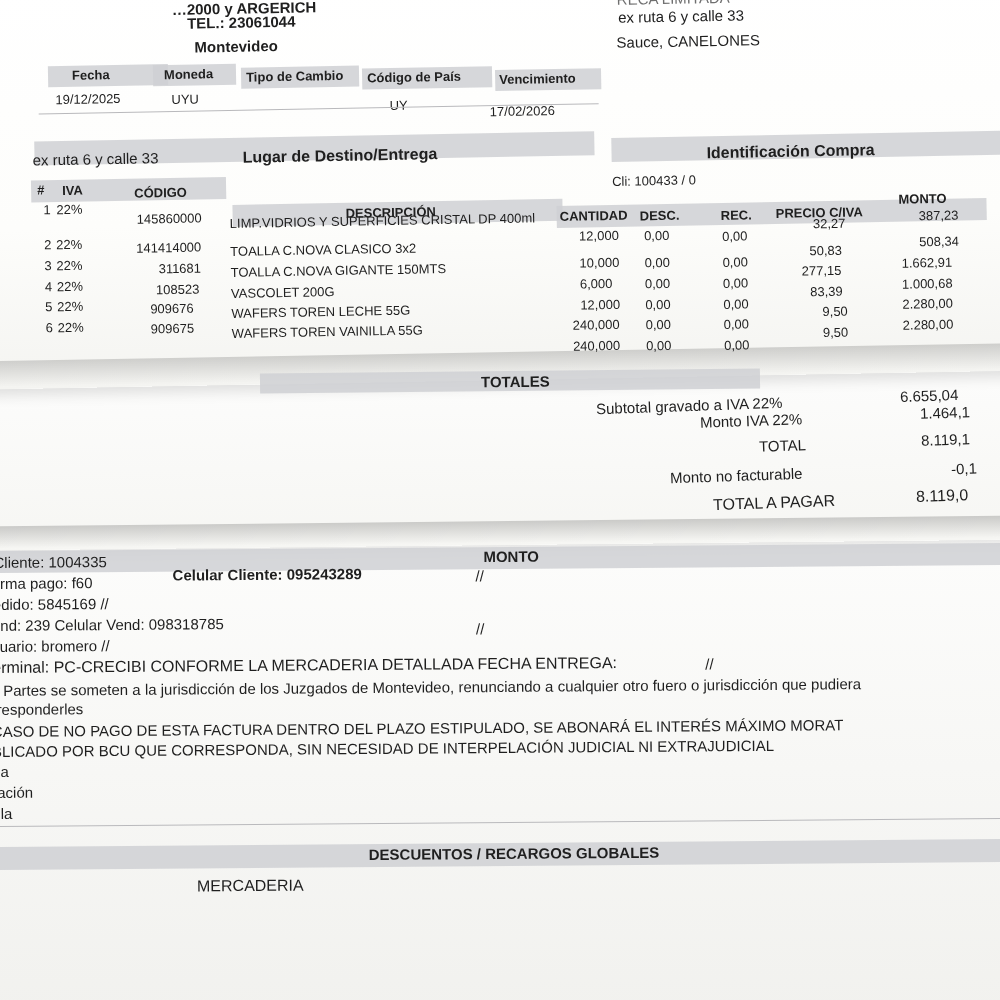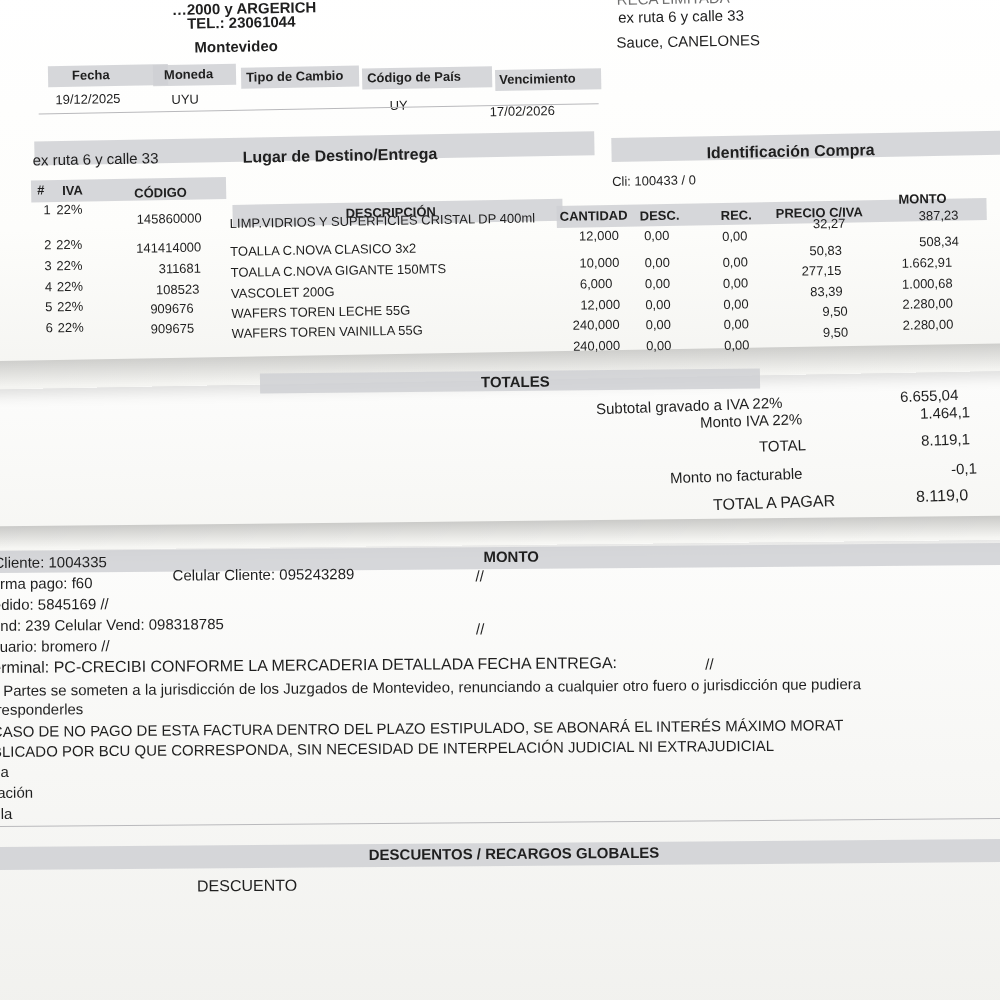--- a/index.html
+++ b/index.html
@@ -221,21 +221,21 @@
 
     <div class="t lg" style="left:713px; top:494px; transform: rotate(-2deg);">TOTAL A PAGAR</div>
     <div class="t lg" style="left:916px; top:487px; transform: rotate(-2deg);">8.119,0</div>
   </div>
 
   <div class="layer rot-bot">
     <div class="hdrband" style="left:-40px; top:547px; width:1080px; height:22px;"></div>
     <div class="t b" style="left:485px; top:549px;">MONTO</div>
 
     <div class="t" style="left:-5px; top:551px;">Cliente: 1004335</div>
-    <div class="t" style="left:174px; top:565px;">Celular Cliente: 095243289</div>
+    <div class="t" style="left:174px; top:565px;font-weight:bold;">Celular Cliente: 095243289</div>
     <div class="t" style="left:477px; top:568px;">//</div>
 
     <div class="t" style="left:-7px; top:572px;">orma pago: f60</div>
     <div class="t" style="left:-6px; top:593px;">edido: 5845169  //</div>
     <div class="t" style="left:-7px; top:614px;">end: 239  Celular Vend: 098318785</div>
     <div class="t" style="left:477px; top:621px;">//</div>
     <div class="t" style="left:-7px; top:635px;">suario: bromero     //</div>
     <div class="t lg" style="left:-7px; top:655px;">erminal: PC-CRECIBI CONFORME LA MERCADERIA DETALLADA FECHA ENTREGA:</div>
     <div class="t" style="left:706px; top:658px;">//</div>
 
@@ -245,16 +245,16 @@
     <div class="t" style="left:-8px; top:740px;">BLICADO POR BCU QUE CORRESPONDA, SIN NECESIDAD DE INTERPELACIÓN JUDICIAL NI EXTRAJUDICIAL</div>
 
     <div class="t" style="left:-8px; top:760px;">na</div>
     <div class="t" style="left:-8px; top:781px;">ración</div>
     <div class="t" style="left:-8px; top:802px;">ula</div>
 
     <div class="line" style="left:-10px; top:822px; width:1020px;"></div>
 
     <div class="hdrband" style="left:-10px; top:843px; width:1020px; height:23px;"></div>
     <div class="t b" style="left:368px; top:846px;">DESCUENTOS / RECARGOS  GLOBALES</div>
-    <div class="t lg" style="left:196px; top:875px;">DESCUENTO</div>
+    <div class="t lg" style="left:196px; top:875px;">MERCADERIA</div>
   </div>
 
 </div>
 
 </body></html>

